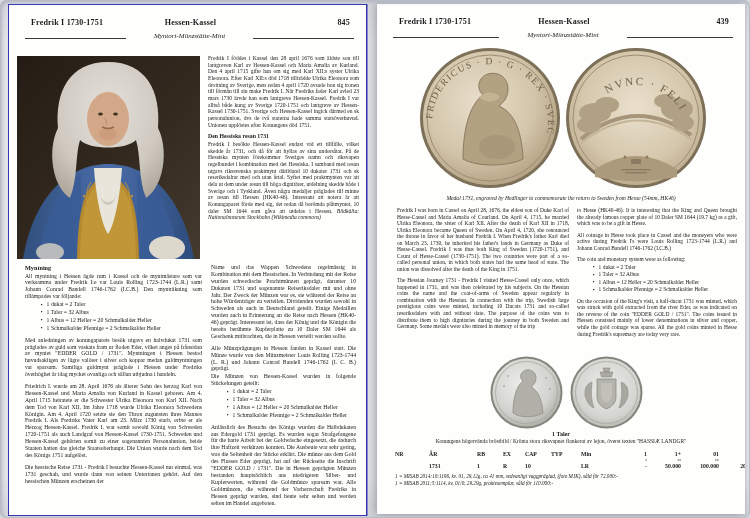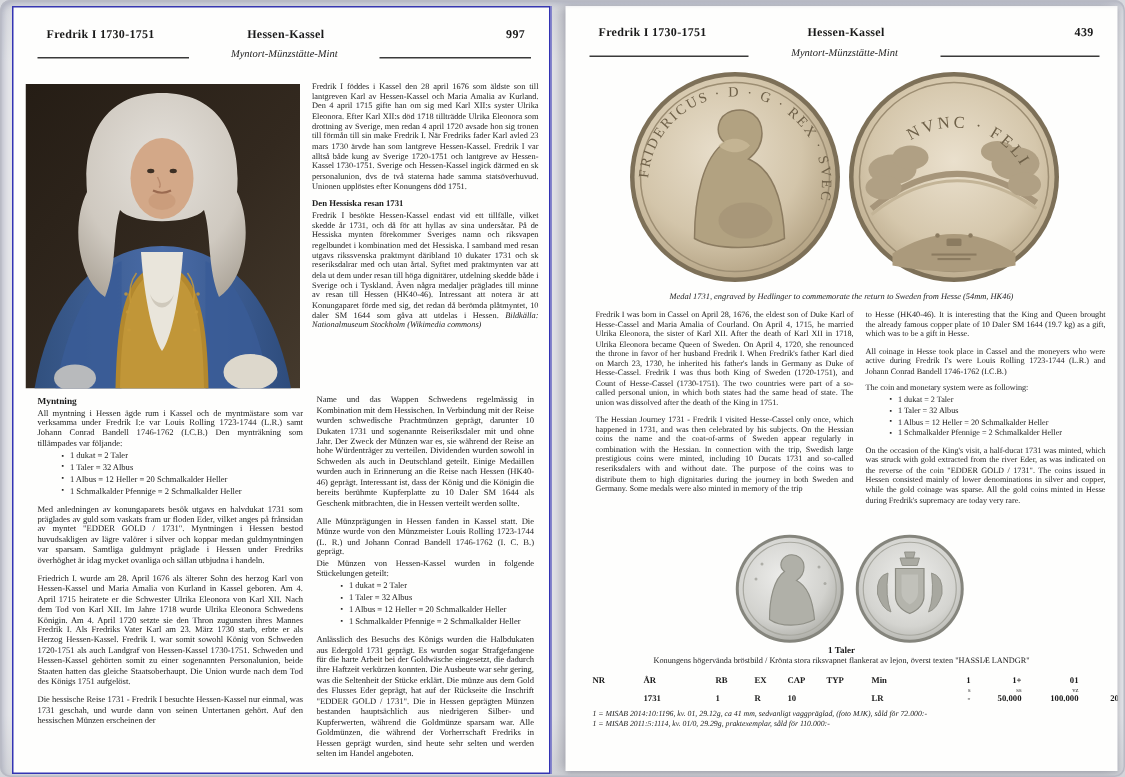--- a/index.html
+++ b/index.html
@@ -70,21 +70,21 @@
   .c-g1{width:28px;} .c-g2{width:34px;} .c-g3{width:38px;} .c-g4{width:40px;}
 </style>
 </head>
 <body>
 
 <div class="page page-left">
 
   <div class="pg-header">
     <span>Fredrik I 1730-1751</span>
     <span class="center">Hessen-Kassel</span>
-    <span>997</span>
+    <span>845</span>
   </div>
   <div class="pg-rule">
     <span class="line"></span>
     <span class="label">Myntort-Münzstätte-Mint</span>
     <span class="line"></span>
   </div>
 
   <div class="portrait-wrap">
     <svg width="183" height="203" viewBox="0 0 183 203">
       <defs>

